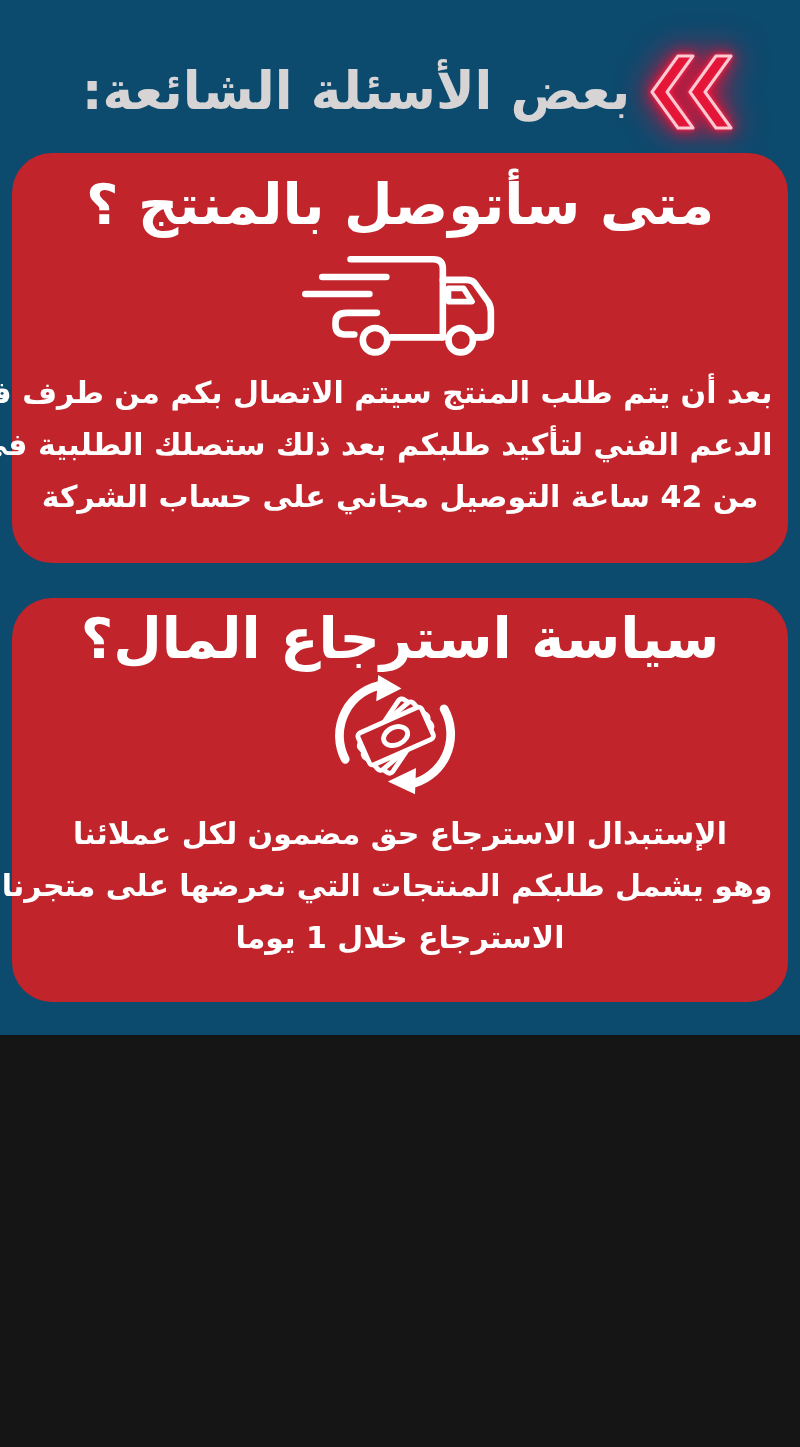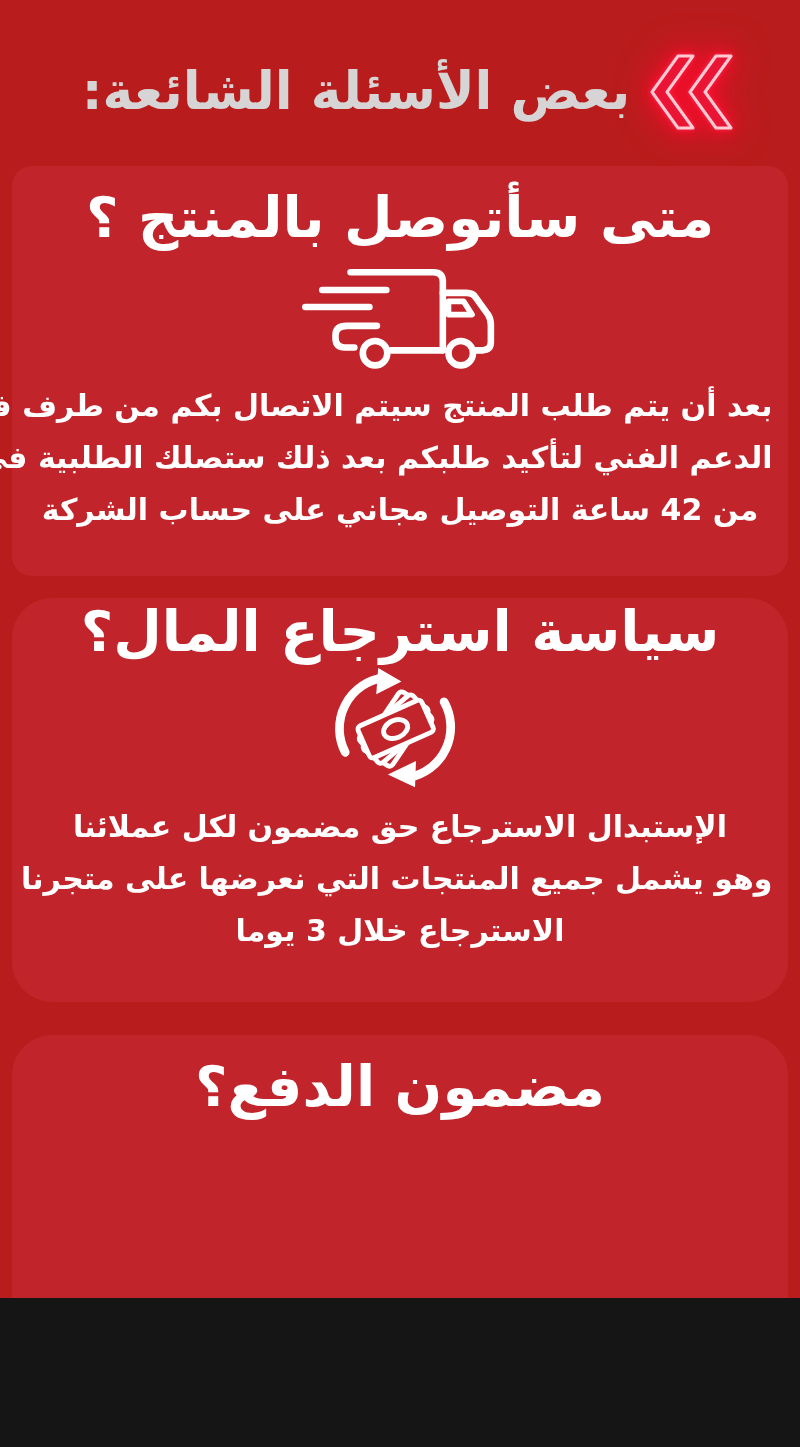--- a/index.html
+++ b/index.html
@@ -1,21 +1,21 @@
 <!DOCTYPE html>
 <html lang="ar"><head>
 <meta charset="utf-8">
 <style>
   * { margin:0; padding:0; box-sizing:border-box; }
   html,body { background:#151515; }
   .page {
     position:relative;
-    width:800px; height:1298px;
+    width:800px; height:1035px;
     margin:0 auto;
-    background:#b91c1c;
+    background:#0c4a6e;
     overflow:hidden;
     font-family:"DejaVu Sans", sans-serif;
   }
   
   .header {
     position:absolute; top:44px; left:0; right:0;
     height:96px;
     display:flex; flex-direction:row; align-items:center; justify-content:center;
     gap:20px; direction:rtl;
     padding-left:20px;
@@ -33,29 +33,29 @@
   .neon-chevron { fill:rgba(220,15,45,.55); stroke:#ffc9d4; stroke-width:3; stroke-linejoin:round; }
   
   .card {
     position:absolute; left:12px; width:776px;
     background:#c1242a;
     border-radius:40px;
     direction:rtl;
     display:flex; flex-direction:column; align-items:center;
     color:#ffffff;
   }
-  .card-delivery { top:166px; height:410px;border-radius:20px; }
+  .card-delivery { top:153px; height:410px; }
   .card-refund   { top:598px; height:404px; }
   .card-payment  { top:1035px; height:370px; }
   .card-title {
     font-size:56px; font-weight:bold; color:#ffffff;
     line-height:1.2; text-align:center; white-space:nowrap;
   }
   .card-delivery .card-title { margin-top:18px; }
-  .card-refund   .card-title { margin-top:0; }
+  .card-refund   .card-title { margin-top:7px; }
   .card-payment  .card-title { margin-top:18px; }
   .card-icon { flex:0 0 auto; }
   .card-icon svg { display:block; }
   .icon-truck  { margin-top:8px; }
   .icon-money  { margin-top:2px; }
   .icon-cod    { margin-top:4px; }
   .card-body {
     margin-top:8px;
     text-align:center;
     font-size:30px; font-weight:bold;
@@ -138,22 +138,22 @@
           </g>
           <g transform="rotate(16)">
             <rect x="-36" y="-18" width="72" height="36" rx="4" fill="#c1242a" stroke="#ffffff" stroke-width="5"></rect>
             <ellipse cx="0" cy="0" rx="13" ry="9" fill="none" stroke="#ffffff" stroke-width="5"></ellipse>
           </g>
         </g>
       </svg>
     </div>
     <div class="card-body">
       <div class="body-line">الإستبدال الاسترجاع حق مضمون لكل عملائنا</div>
-      <div class="body-line">وهو يشمل جميع المنتجات التي نعرضها على متجرنا</div>
-      <div class="body-line">الاسترجاع خلال 3 يوما</div>
+      <div class="body-line">وهو يشمل طلبكم المنتجات التي نعرضها على متجرنا</div>
+      <div class="body-line">الاسترجاع خلال 1 يوما</div>
     </div>
   </div>
 
   <div class="card card-payment">
     <div class="card-title" style="order:1;">مضمون الدفع؟</div>
   </div>
 
 </div>
 
 </body></html>

